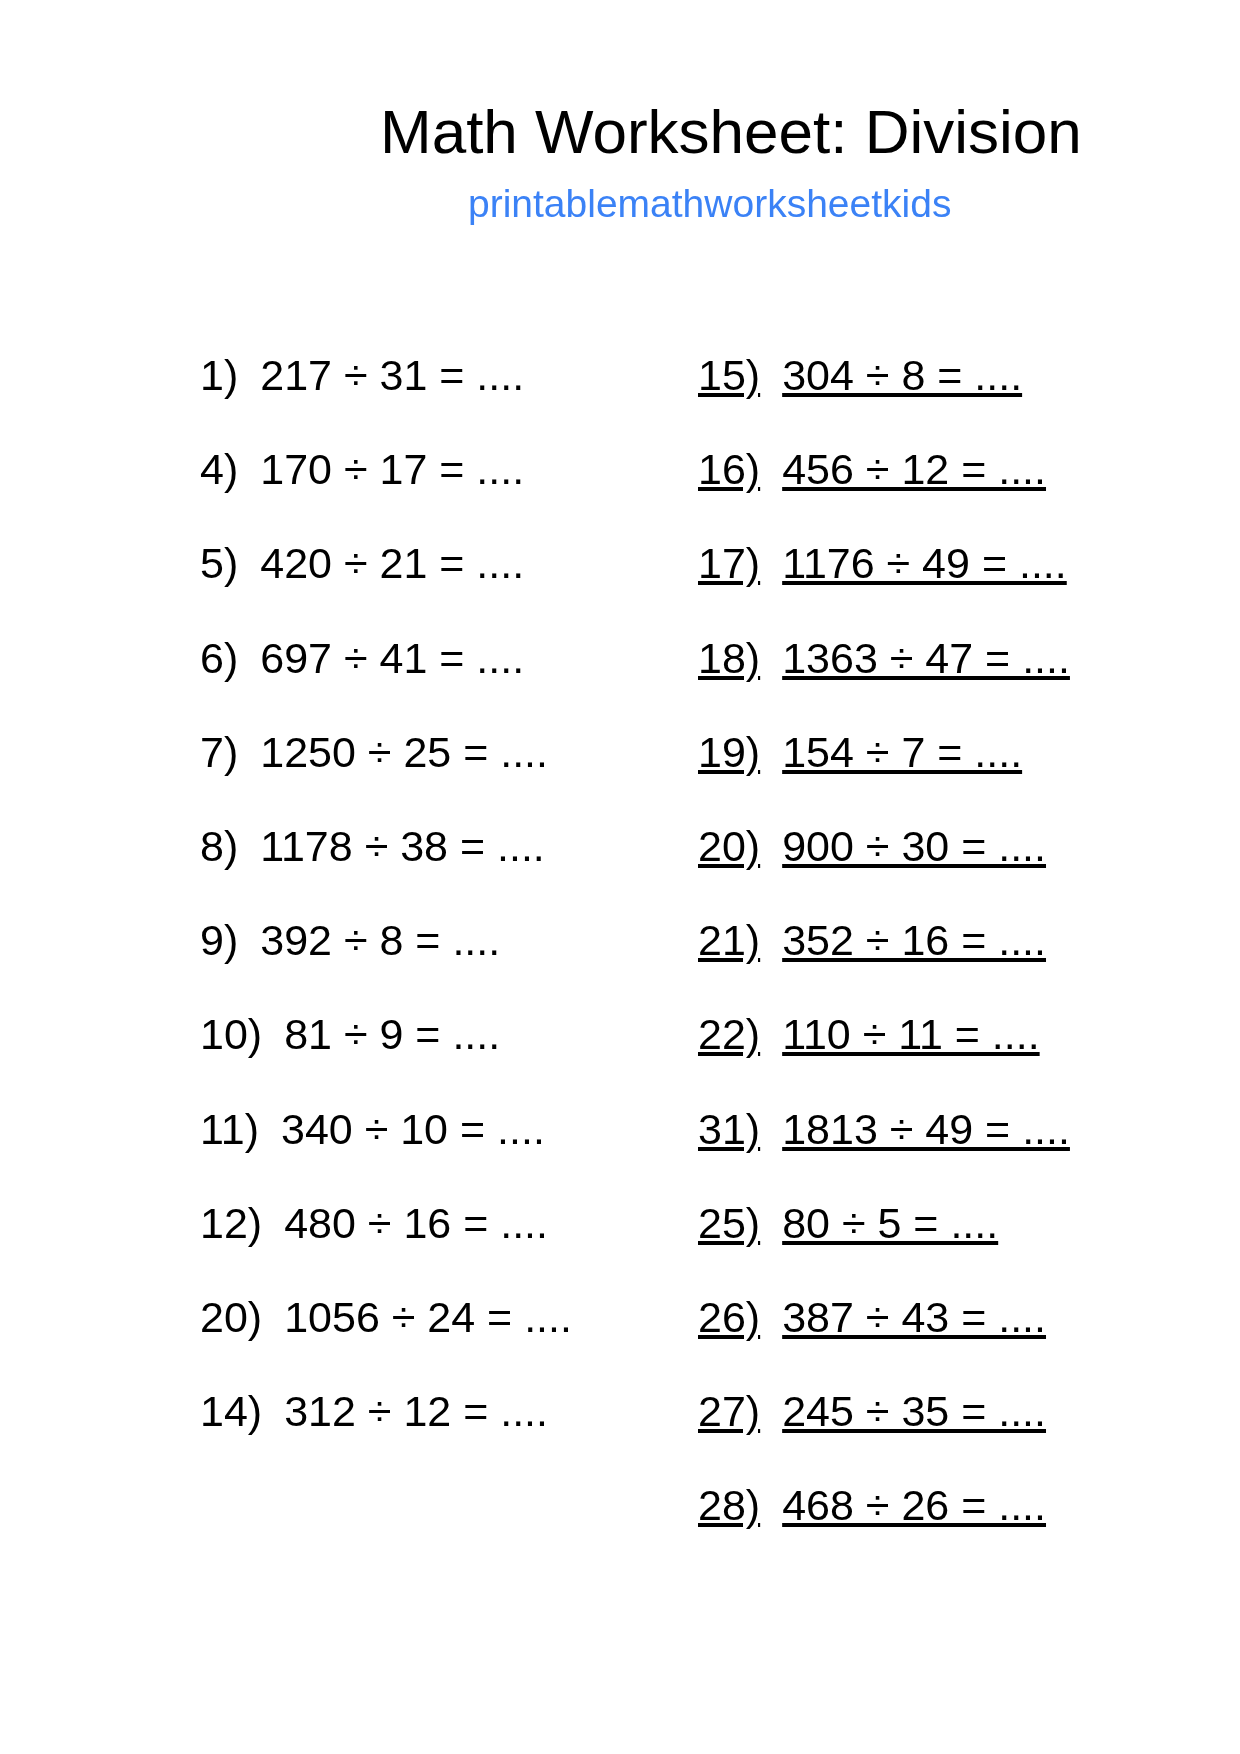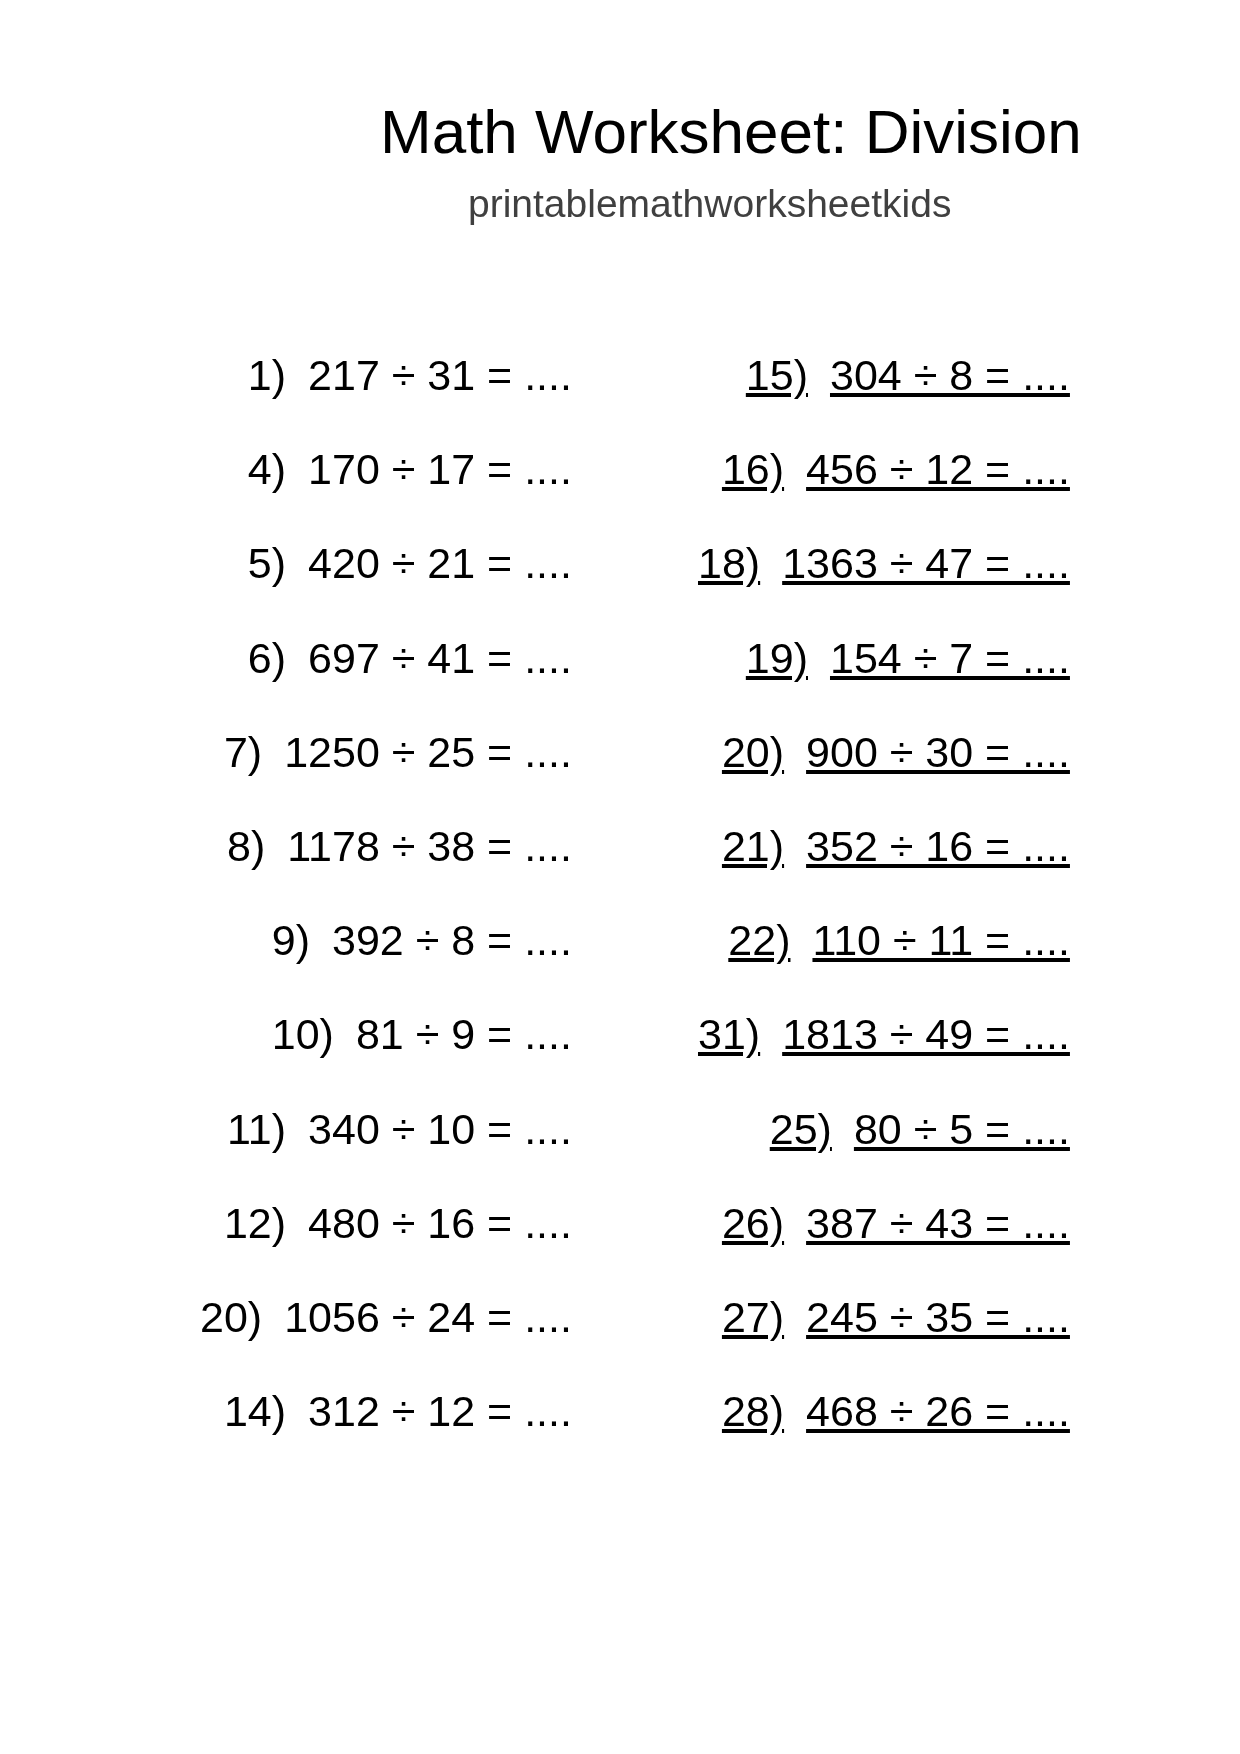--- a/index.html
+++ b/index.html
@@ -24,35 +24,34 @@
       white-space: nowrap;
       letter-spacing: 0px;
       margin-left: 12px;
     }
     .subtitle {
       position: absolute;
       left: 468px;
       top: 180px;
       font-size: 39px;
       line-height: 48px;
-      color: #404040;
+      color: #3b82f6;
       white-space: nowrap;
     }
     .column {
       position: absolute;
       top: 345px;
     }
     .col-left { left: 200px; }
     .col-right { left: 698px; text-decoration: underline; }
     .problem {
       height: 94.2px;
       font-size: 43px;
       line-height: 60px;
       white-space: nowrap;
-      text-align: right;
     }
     .num { display: inline; }
     .expr { display: inline; margin-left: 22px; }
   </style>
 </head>
 <body>
 
 <div class="title">Math Worksheet: Division</div>
 <div class="subtitle">printablemathworksheetkids</div>
 
@@ -67,20 +66,21 @@
   <div class="problem"><span class="num">10)</span><span class="expr">81 ÷ 9 = ....</span></div>
   <div class="problem"><span class="num">11)</span><span class="expr">340 ÷ 10 = ....</span></div>
   <div class="problem"><span class="num">12)</span><span class="expr">480 ÷ 16 = ....</span></div>
   <div class="problem"><span class="num">20)</span><span class="expr">1056 ÷ 24 = ....</span></div>
   <div class="problem"><span class="num">14)</span><span class="expr">312 ÷ 12 = ....</span></div>
 </div>
 
 <div class="column col-right">
   <div class="problem"><span class="num">15)</span><span class="expr">304 ÷ 8 = ....</span></div>
   <div class="problem"><span class="num">16)</span><span class="expr">456 ÷ 12 = ....</span></div>
+  <div class="problem"><span class="num">17)</span><span class="expr">1176 ÷ 49 = ....</span></div>
   <div class="problem"><span class="num">18)</span><span class="expr">1363 ÷ 47 = ....</span></div>
   <div class="problem"><span class="num">19)</span><span class="expr">154 ÷ 7 = ....</span></div>
   <div class="problem"><span class="num">20)</span><span class="expr">900 ÷ 30 = ....</span></div>
   <div class="problem"><span class="num">21)</span><span class="expr">352 ÷ 16 = ....</span></div>
   <div class="problem"><span class="num">22)</span><span class="expr">110 ÷ 11 = ....</span></div>
   <div class="problem"><span class="num">31)</span><span class="expr">1813 ÷ 49 = ....</span></div>
   <div class="problem"><span class="num">25)</span><span class="expr">80 ÷ 5 = ....</span></div>
   <div class="problem"><span class="num">26)</span><span class="expr">387 ÷ 43 = ....</span></div>
   <div class="problem"><span class="num">27)</span><span class="expr">245 ÷ 35 = ....</span></div>
   <div class="problem"><span class="num">28)</span><span class="expr">468 ÷ 26 = ....</span></div>

